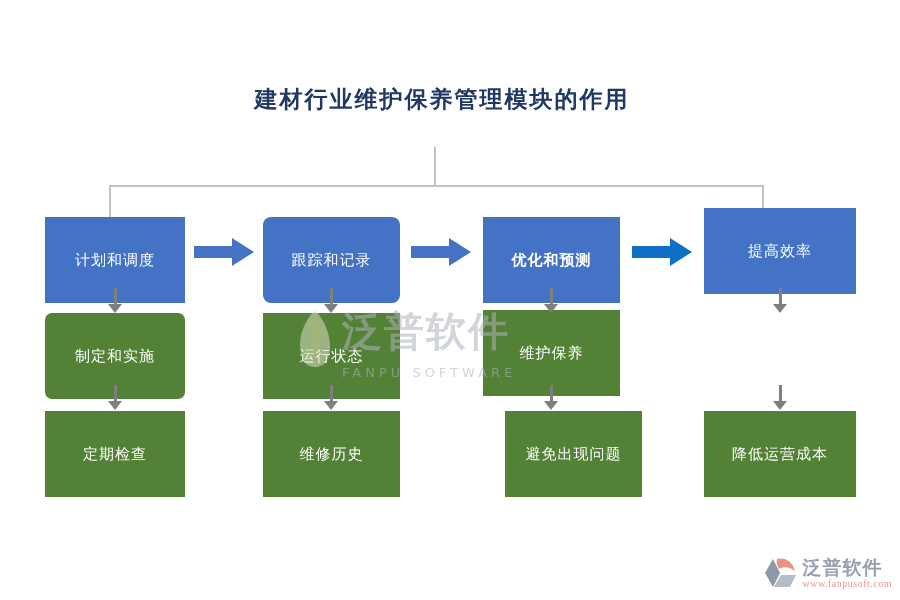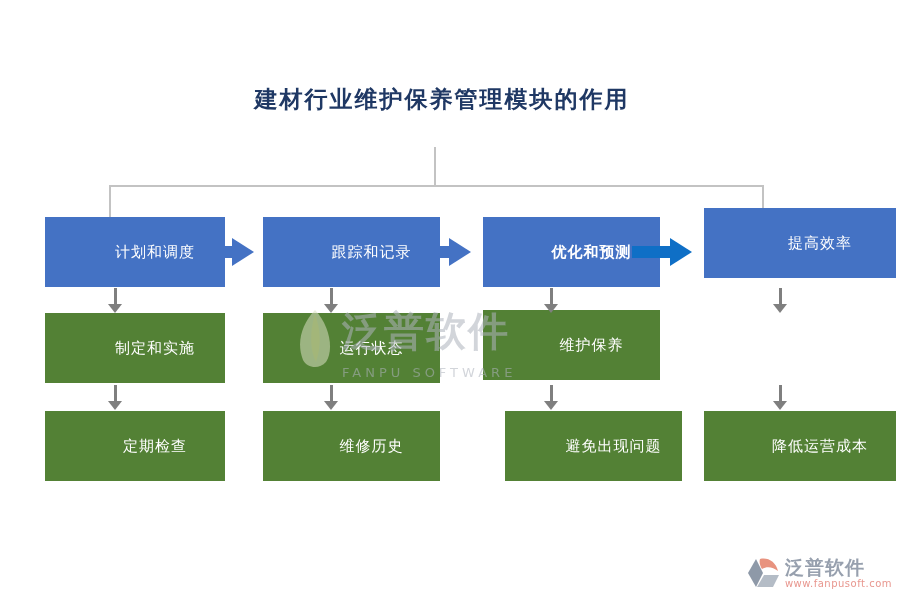--- a/index.html
+++ b/index.html
@@ -13,22 +13,22 @@
     font-size:23px;font-weight:600;color:var(--title-color);letter-spacing:2px;
   }
   
   .line{position:absolute;background:var(--line-gray);}
   .stem{left:434px;top:147px;width:2px;height:39px;}
   .hline{left:109px;top:185px;width:655px;height:2px;}
   .drop-left{left:109px;top:185px;width:2px;height:32px;}
   .drop-right{left:762px;top:185px;width:2px;height:32px;}
   
   .box{
-    position:absolute;height:70px;display:flex;align-items:center;justify-content:center;
-    color:var(--box-text);font-size:15px;letter-spacing:1px;z-index:1;padding-left:40px;
+    position:absolute;height:86px;display:flex;align-items:center;justify-content:center;
+    color:var(--box-text);font-size:15px;letter-spacing:1px;z-index:1;
   }
   .box.blue{background:var(--box-blue);}
   .box.green{background:var(--box-green);}
   
   .h-arrow{position:absolute;top:238px;height:28px;display:flex;align-items:center;z-index:1;}
   .h-arrow .shaft{width:38px;height:12px;background:var(--arrow-blue);}
   .h-arrow .head{
     width:0;height:0;border-top:14px solid transparent;border-bottom:14px solid transparent;
     border-left:22px solid var(--arrow-blue);
   }
@@ -46,40 +46,40 @@
     position:absolute;left:292px;top:308px;display:flex;align-items:flex-start;gap:4px;
     opacity:0.55;z-index:5;pointer-events:none;
   }
   .wm-text{display:flex;flex-direction:column;}
   .wm-brand{font-size:40px;font-weight:bold;color:var(--watermark-color);line-height:46px;letter-spacing:2px;}
   .wm-sub{font-size:13px;color:var(--watermark-color);letter-spacing:4px;margin-top:11px;}
   
   .footer-logo{position:absolute;right:8px;bottom:10px;display:flex;align-items:center;gap:3px;z-index:2;}
   .fl-text{display:flex;flex-direction:column;align-items:flex-start;}
   .fl-brand{font-size:19px;font-weight:bold;color:var(--footer-brand-color);line-height:21px;letter-spacing:1px;}
-  .fl-url{font-size:10px;color:var(--footer-url-color);letter-spacing:0.5px;}
+  .fl-url{font-size:10px;color:var(--footer-url-color);letter-spacing:0.5px;font-family:Liberation Serif, serif;}
 </style>
 </head>
 <body>
 
 <div class="canvas">
 
   <h1 class="title">建材行业维护保养管理模块的作用</h1>
 
   <div class="line stem"></div>
   <div class="line hline"></div>
   <div class="line drop-left"></div>
   <div class="line drop-right"></div>
 
   <div class="box blue" style="left:45px;top:217px;width:140px;">计划和调度</div>
-  <div class="box blue" style="left:263px;top:217px;width:137px;">跟踪和记录</div>
+  <div class="box blue" style="left:263px;top:217px;width:137px;border-radius:8px;">跟踪和记录</div>
   <div class="box blue" style="left:483px;top:217px;width:137px;font-weight:bold;">优化和预测</div>
   <div class="box blue" style="left:704px;top:208px;width:152px;">提高效率</div>
 
-  <div class="box green" style="left:45px;top:313px;width:140px;">制定和实施</div>
+  <div class="box green" style="left:45px;top:313px;width:140px;border-radius:7px;">制定和实施</div>
   <div class="box green" style="left:263px;top:313px;width:137px;">运行状态</div>
   <div class="box green" style="left:483px;top:310px;width:137px;">维护保养</div>
 
   <div class="box green" style="left:45px;top:411px;width:140px;">定期检查</div>
   <div class="box green" style="left:263px;top:411px;width:137px;">维修历史</div>
   <div class="box green" style="left:483px;top:411px;width:137px;margin-left:22px;">避免出现问题</div>
   <div class="box green" style="left:704px;top:411px;width:152px;text-align:center;">降低运营成本</div>
 
   <div class="h-arrow" style="left:194px;">
       <span class="shaft"></span>

